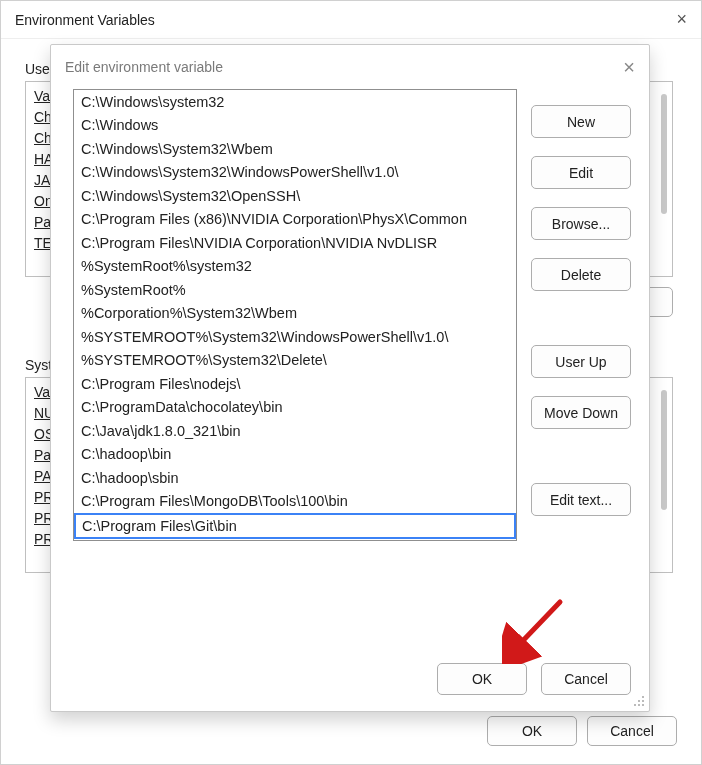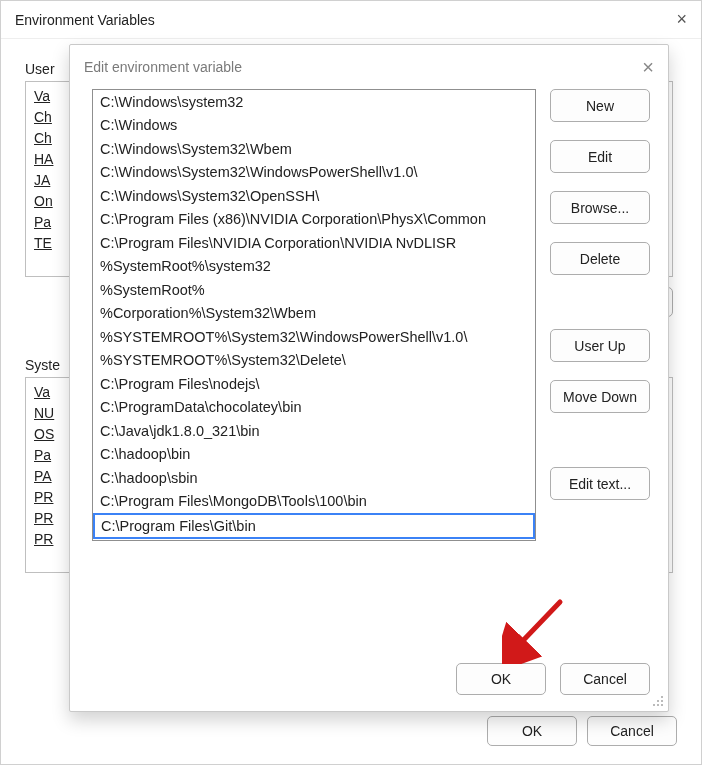--- a/index.html
+++ b/index.html
@@ -29,34 +29,33 @@
 
   .sections-gap { height:40px; }
 
   .bottom-row { position:absolute; right:24px; bottom:18px; display:flex; gap:10px; }
 
   
   .modal {
     position:absolute; left:50px; top:44px; width:600px; height:668px;
     border:1px solid #c9c9c9; border-radius:2px; background:#fff;
     box-shadow: 0 8px 18px rgba(0,0,0,0.18);
-    margin-left: 19px;
   }
   .modal-title { height:44px; display:flex; align-items:center; padding:0 14px;
                  font-size:14px; color:#7a7a7a; }
   .modal-title .title-x { margin-left:auto; font-size:20px; color:#888; }
 
   .modal-body { position:relative; padding: 0 18px 0 22px; }
 
   .path-list { border:1px solid #8f8f8f; width:444px; height:452px; overflow:hidden;
                font-size:14.5px; color:#222; background:#fff; }
   .path-row { height:23.5px; display:flex; align-items:center; padding:0 6px; border:1px solid transparent; }
   .path-row.highlight { border:2px solid #3b82f6; height:26px; }
 
-  .side-btns { position:absolute; top:0; right:18px; width:100px; display:flex; flex-direction:column; gap:18px; }
+  .side-btns { position:absolute; top:16px; right:18px; width:100px; display:flex; flex-direction:column; gap:18px; }
   .side-btns .gap-big { height:18px; }
   .side-btns .btn { width:100px; height:33px; }
 
   .modal-bottom { position:absolute; right:18px; bottom:16px; display:flex; gap:14px; }
   .modal-bottom .btn { width:90px; height:32px; }
 
   .resize-grip { position:absolute; right:4px; bottom:4px; width:12px; height:12px;
                  background:
                    radial-gradient(circle at 10px 10px,#bbb 1px,transparent 1.2px),
                    radial-gradient(circle at 6px 10px,#bbb 1px,transparent 1.2px),

